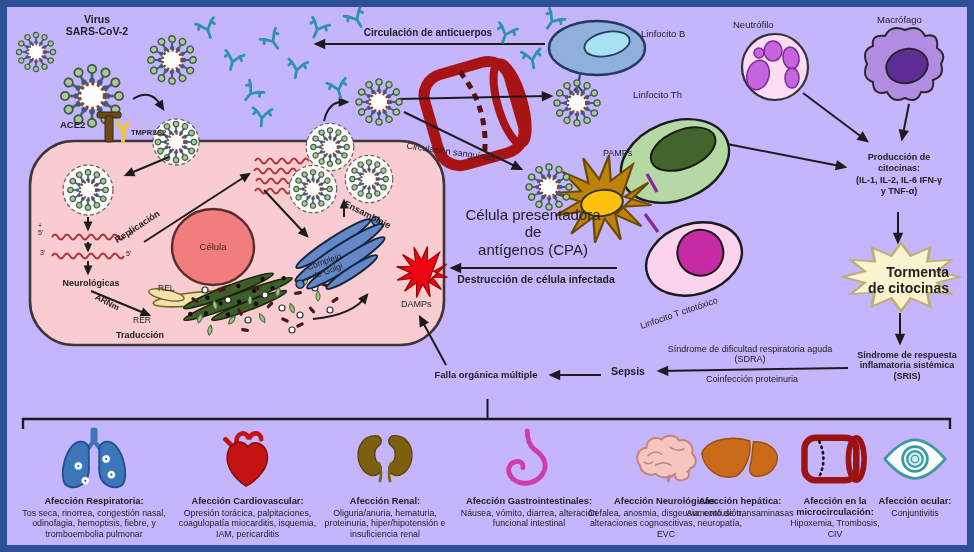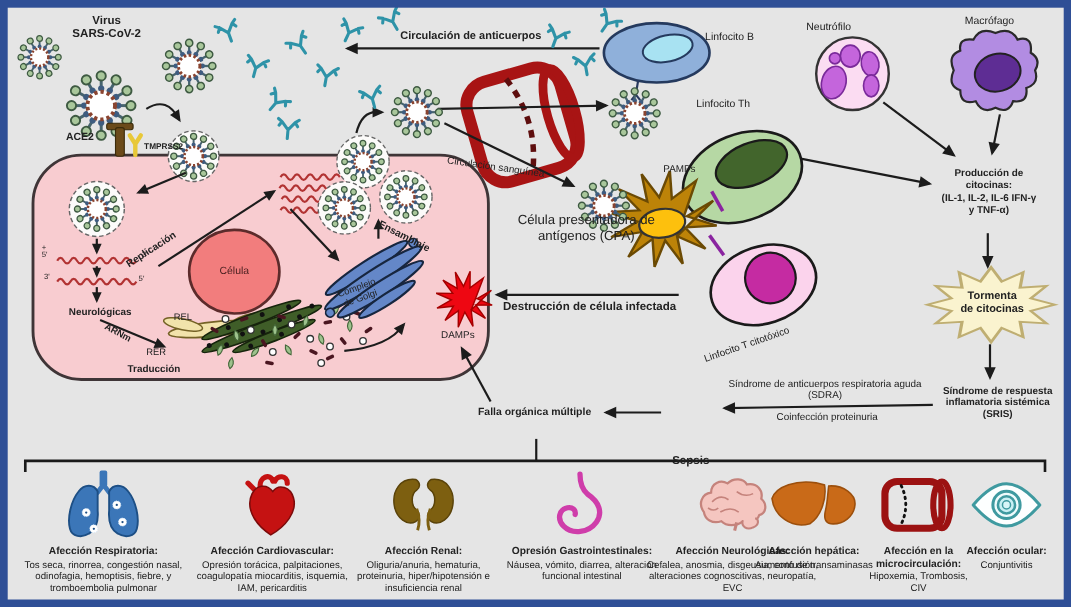--- a/index.html
+++ b/index.html
@@ -1,16 +1,16 @@
 <!DOCTYPE html>
 <html><head>
 <meta charset="utf-8">
 <style>
   html,body{margin:0;padding:0;background:#cfcfcf;}
-  .stage{position:relative;width:974px;height:552px;background:#e5e5e5;overflow:hidden;
+  .stage{position:relative;width:974px;height:552px;background:#c4b5fd;overflow:hidden;
          font-family:"Liberation Sans",sans-serif;color:#222;}
   .frame{position:absolute;inset:0;border:7px solid #2f4f96;pointer-events:none;z-index:50;}
   svg.layer{position:absolute;left:0;top:0;z-index:1;}
   .lbl{position:absolute;z-index:10;white-space:pre-line;line-height:1.15;color:#222;}
   .b{font-weight:bold;}
   .c{text-align:center;}
   .organ{position:absolute;top:424px;text-align:center;z-index:10;}
   .organ .ic{height:70px;display:flex;align-items:center;justify-content:center;}
   .organ .t{font-weight:bold;font-size:9.3px;margin-top:2px;line-height:1.15;}
   .organ .d{font-size:8.8px;line-height:1.2;margin-top:1px;}
@@ -304,41 +304,41 @@
 <div class="lbl" style="left:133px;top:316px;font-size:8.5px;">RER</div>
 <div class="lbl b" style="left:116px;top:330px;font-size:9px;">Traducción</div>
 <div class="lbl c" style="left:297px;top:257px;width:58px;font-size:8.5px;transform:rotate(-20deg);">Complejo
 de Golgi</div>
 <div class="lbl b" style="left:341px;top:213px;width:66px;font-size:9.2px;transform:rotate(27deg);">Ensamblaje</div>
 
 <div class="lbl" style="left:406px;top:149px;width:122px;font-size:9px;transform:rotate(8deg);">Circulación sanguínea</div>
 <div class="lbl" style="left:641px;top:29px;font-size:9.5px;">Linfocito B</div>
 <div class="lbl" style="left:633px;top:90px;font-size:9.5px;">Linfocito Th</div>
 <div class="lbl" style="left:559px;top:148px;font-size:9px;padding-left:44px;">PAMPs</div>
-<div class="lbl c" style="left:464px;top:194px;width:138px;font-size:12px;">Célula presentadora de
+<div class="lbl c" style="left:464px;top:206px;width:138px;font-size:15px;">Célula presentadora de
 antígenos (CPA)</div>
 <div class="lbl" style="left:637px;top:300px;width:130px;font-size:9px;transform:rotate(-19deg);">Linfocito T citotóxico</div>
 <div class="lbl b c" style="left:444px;top:273px;width:184px;font-size:10.5px;">Destrucción de célula infectada</div>
 <div class="lbl" style="left:401px;top:299px;font-size:9px;">DAMPs</div>
 <div class="lbl" style="left:733px;top:20px;font-size:9.5px;">Neutrófilo</div>
 <div class="lbl" style="left:877px;top:15px;font-size:9.5px;">Macrófago</div>
 <div class="lbl b c" style="left:840px;top:152px;width:118px;font-size:9px;line-height:1.25;">Producción de
 citocinas:
 (IL-1, IL-2, IL-6 IFN-γ
 y TNF-α)</div>
-<div class="lbl b c" style="left:855px;top:264px;width:94px;font-size:10px;">Tormenta
+<div class="lbl b c" style="left:855px;top:264px;width:94px;font-size:14px;text-align:right;">Tormenta
 de citocinas</div>
 
 <div class="lbl b c" style="left:846px;top:350px;width:122px;font-size:9px;">Síndrome de respuesta
 inflamatoria sistémica
 (SRIS)</div>
-<div class="lbl c" style="left:650px;top:344px;width:200px;font-size:9px;">Síndrome de anticuerpos respiratoria aguda
+<div class="lbl c" style="left:650px;top:344px;width:200px;font-size:9px;">Síndrome de dificultad respiratoria aguda
 (SDRA)</div>
 <div class="lbl c" style="left:666px;top:374px;width:172px;font-size:9px;">Coinfección proteinuria</div>
-<div class="lbl b c" style="left:601px;top:365px;width:54px;font-size:10.5px;margin-top:48px;">Sepsis</div>
+<div class="lbl b c" style="left:601px;top:365px;width:54px;font-size:10.5px;">Sepsis</div>
 <div class="lbl b c" style="left:422px;top:370px;width:128px;font-size:9.5px;">Falla orgánica múltiple</div>
 
 <div class="organ" style="left:8px;width:172px;">
   <div class="ic">
     <svg width="74" height="66" viewBox="-40 -36 80 76">
       <rect x="-4" y="-34" width="8" height="17" rx="2" fill="#3b76b8"></rect>
       <path d="M0,-19 L-7,-10 M0,-19 L7,-10" stroke="#3b76b8" stroke-width="5" fill="none"></path>
       <use href="#lobe" fill="#3b76b8" stroke="#1d4f85" stroke-width="2"></use>
       <use href="#lobe" transform="scale(-1,1)" fill="#3b76b8" stroke="#1d4f85" stroke-width="2"></use>
       <g fill="#fff" stroke="#cfe4f7" stroke-width="1" stroke-dasharray="1.3 1.3">
@@ -382,21 +382,21 @@
   <div class="t">Afección Renal:</div>
   <div class="d">Oliguria/anuria, hematuria, proteinuria, hiper/hipotensión e insuficiencia renal</div>
 </div>
 
 <div class="organ" style="left:448px;width:162px;">
   <div class="ic">
     <svg width="56" height="64" viewBox="-32 -36 64 72">
       <path d="M-2,-32 C-2,-22 0,-16 6,-11 C18,-3 22,8 15,18 C7,29 -10,31 -19,22 C-26,15 -24,5 -15,3 C-10,2 -6,5 -7,10" stroke="#cf3daa" stroke-width="5.5" fill="none" stroke-linecap="round"></path>
     </svg>
   </div>
-  <div class="t">Opresión Gastrointestinales:</div>
+  <div class="t">Afección Gastrointestinales:</div>
   <div class="d">Náusea, vómito, diarrea, alteración funcional intestinal</div>
 </div>
 
 <div class="organ" style="left:582px;width:168px;">
   <div class="ic">
     <svg width="68" height="54" viewBox="-36 -30 72 58">
       <path d="M-28,6 C-34,-2 -30,-12 -21,-13 C-21,-22 -12,-26 -5,-22 C1,-28 11,-27 14,-21 C24,-23 30,-15 28,-7 C34,-2 33,7 26,9 C24,15 16,18 10,15 C4,20 -6,20 -11,15 C-20,18 -27,13 -28,6 Z" fill="#f5c6c0" stroke="#c5837c" stroke-width="2.2"></path>
       <path d="M10,14 C8,20 14,24 20,21 C26,19 26,13 22,12" fill="#f5c6c0" stroke="#c5837c" stroke-width="2"></path>
       <path d="M4,16 L2,24" stroke="#c5837c" stroke-width="3" fill="none"></path>
       <path d="M-20,-4 Q-12,-12 -4,-6 M-12,6 Q-2,0 6,6 M4,-14 Q12,-8 20,-12 M-24,2 Q-18,6 -14,2" stroke="#c5837c" stroke-width="1.6" fill="none"></path>

